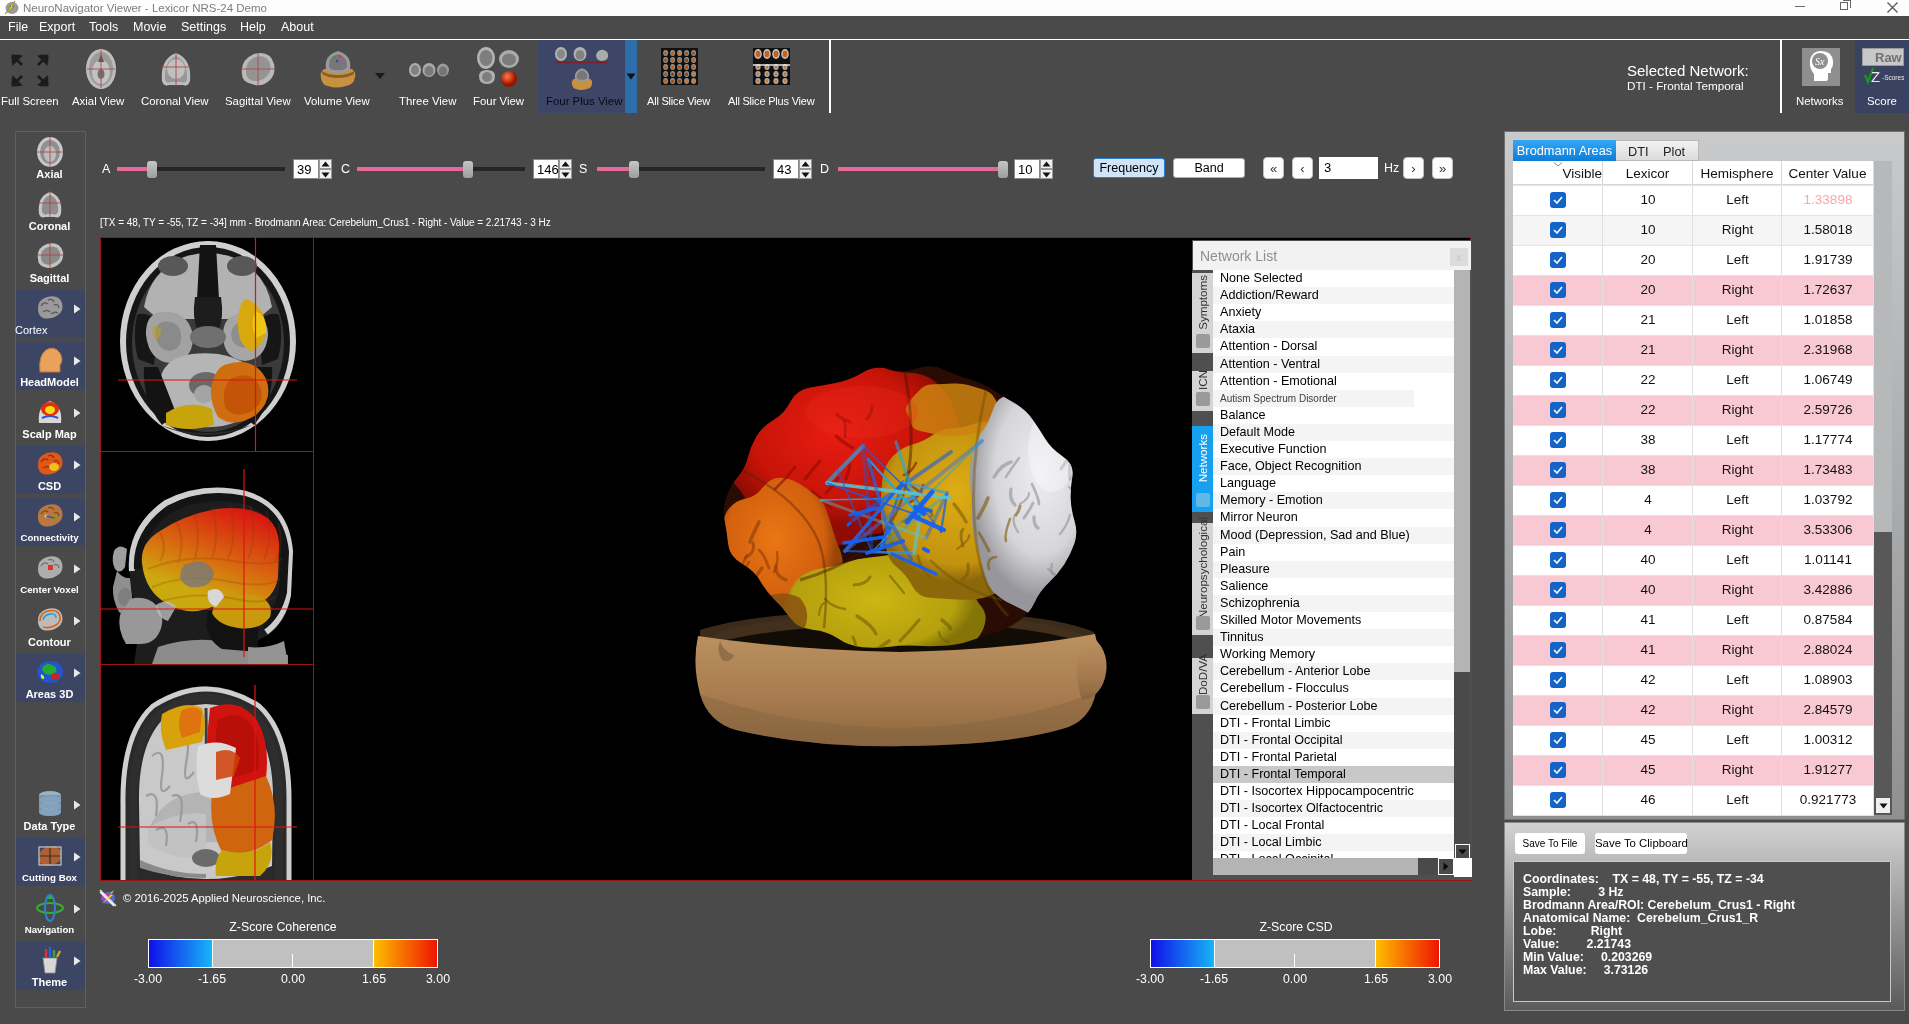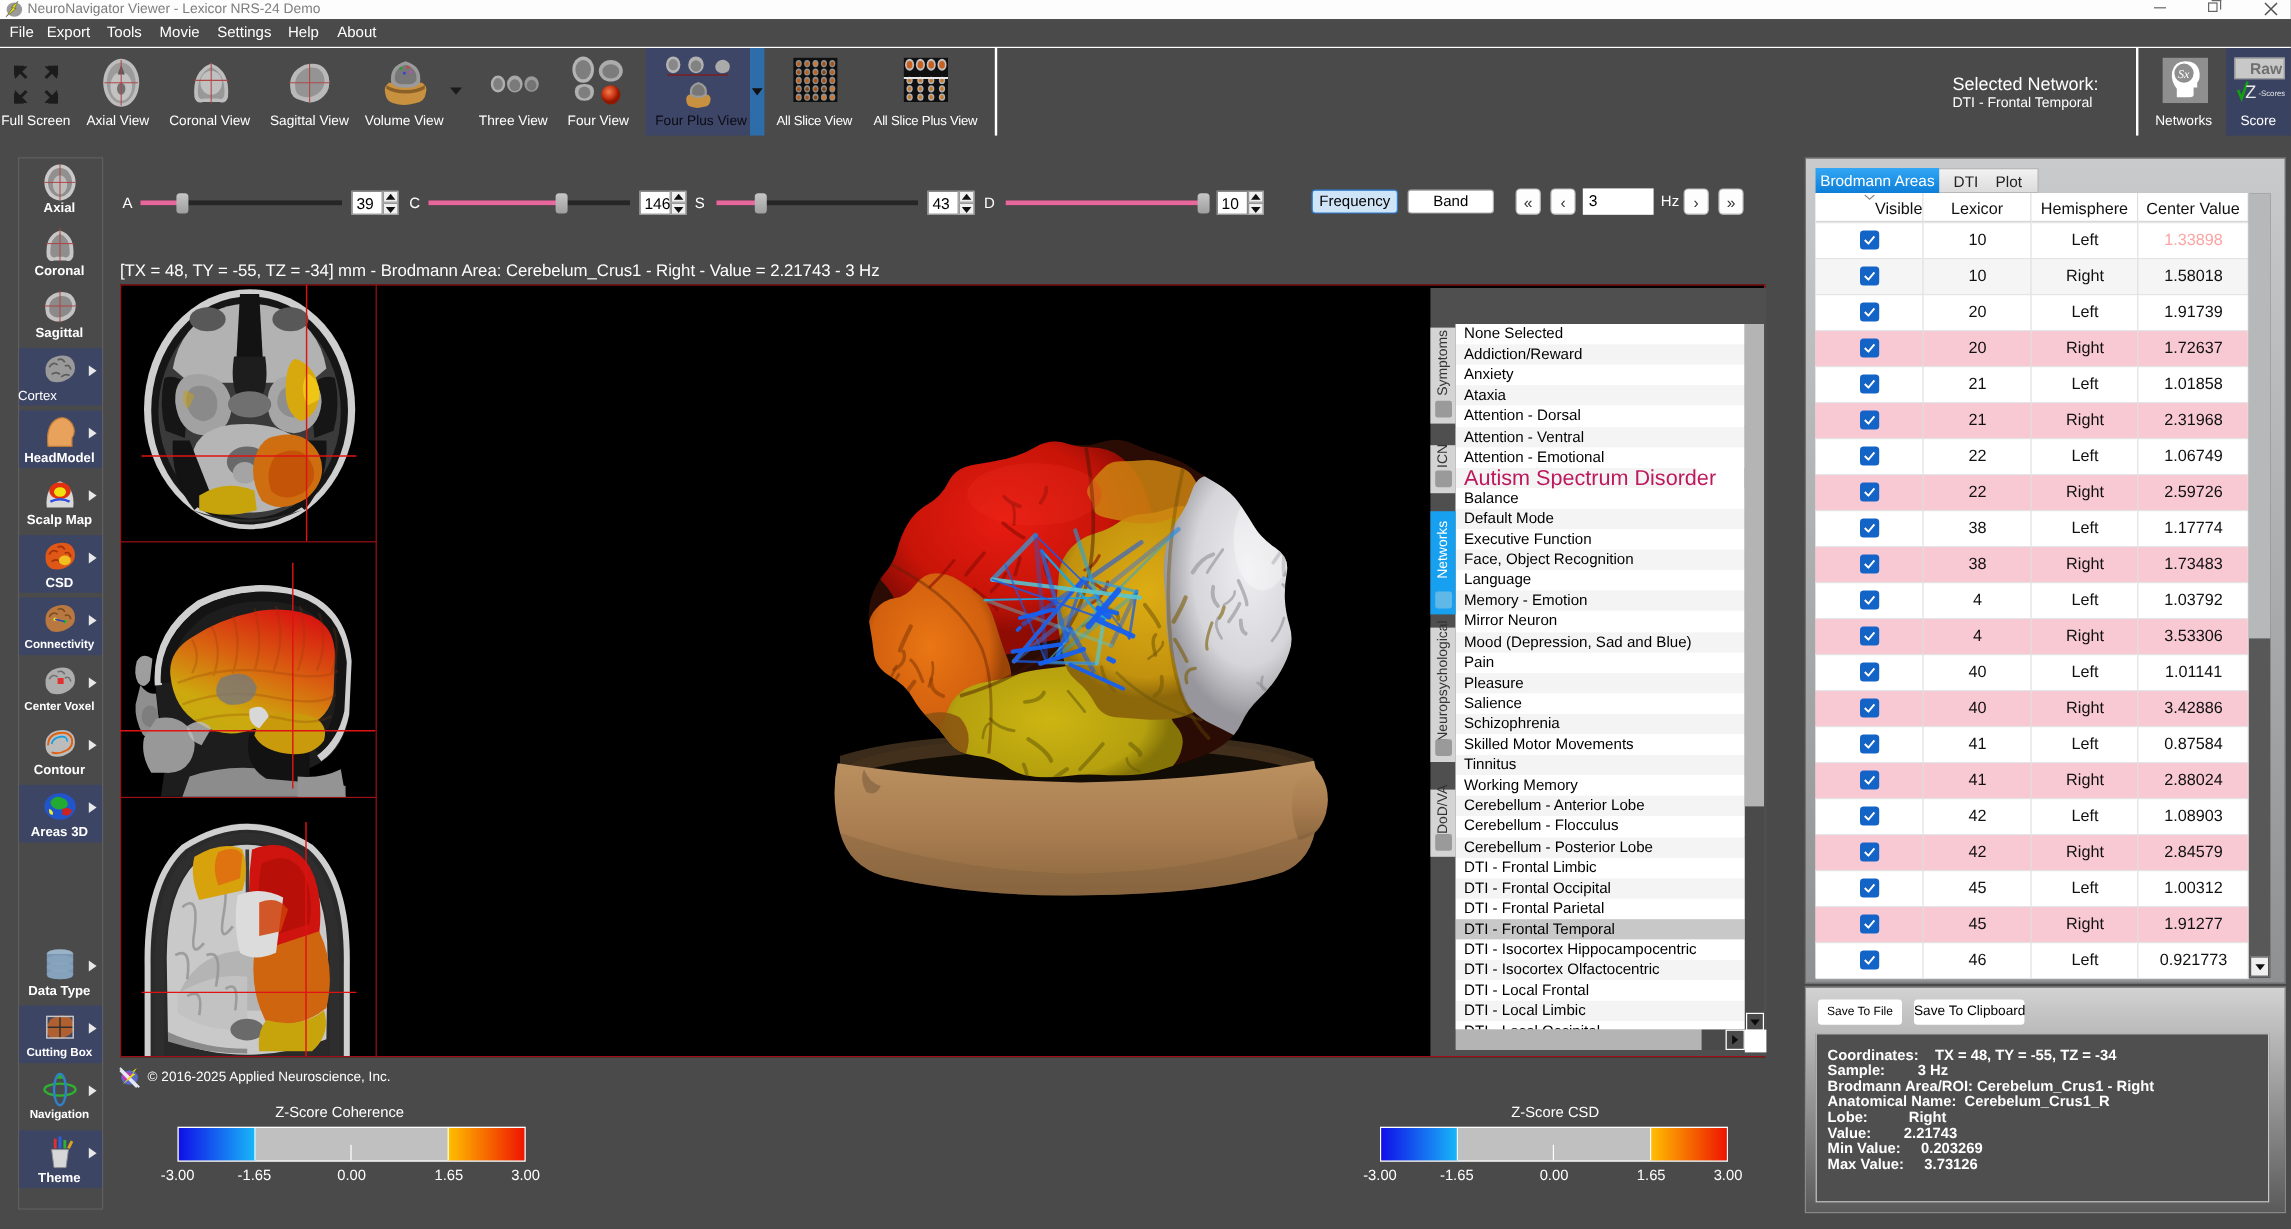--- a/index.html
+++ b/index.html
@@ -478,21 +478,21 @@
     <div class="abs" style="left:1093px;top:158px;width:72px;height:20px;background:#cfe4f7;border:1.5px solid #2a7cd4;border-radius:3px;text-align:center;font-size:12.5px;color:#000;line-height:18px">Frequency</div>
     <div class="abs" style="left:1173px;top:158px;width:72px;height:20px;background:#fff;border:1px solid #adadad;border-radius:3px;text-align:center;font-size:12.5px;color:#000;line-height:18px">Band</div>
     <div class="abs" style="left:1263px;top:157px;width:21px;height:22px;background:#fdfdfd;border:1px solid #c0c0c0;border-radius:4px;text-align:center;font-size:13px;color:#333;line-height:21px;font-family:'Liberation Sans'">«</div>
     <div class="abs" style="left:1292px;top:157px;width:21px;height:22px;background:#fdfdfd;border:1px solid #c0c0c0;border-radius:4px;text-align:center;font-size:13px;color:#333;line-height:21px;font-family:'Liberation Sans'">‹</div>
     <div class="abs" style="left:1319px;top:157px;width:59px;height:22px;background:#fff;font-size:13px;color:#000;padding-left:5px;line-height:21px">3</div>
     <span class="lbl" style="left:1384px;top:161px;font-size:12.5px">Hz</span>
     <div class="abs" style="left:1403px;top:157px;width:21px;height:22px;background:#fdfdfd;border:1px solid #c0c0c0;border-radius:4px;text-align:center;font-size:13px;color:#333;line-height:21px;font-family:'Liberation Sans'">›</div>
     <div class="abs" style="left:1432px;top:157px;width:21px;height:22px;background:#fdfdfd;border:1px solid #c0c0c0;border-radius:4px;text-align:center;font-size:13px;color:#333;line-height:21px;font-family:'Liberation Sans'">»</div>
   </div>
 
-<span class="lbl" style="left:100px;top:217px;font-size:14px;letter-spacing:-0.05px">[TX = 48, TY = -55, TZ = -34] mm - Brodmann Area: Cerebelum_Crus1 - Right - Value = 2.21743 - 3 Hz</span>
+<span class="lbl" style="left:100px;top:217px;font-size:10px;letter-spacing:-0.05px">[TX = 48, TY = -55, TZ = -34] mm - Brodmann Area: Cerebelum_Crus1 - Right - Value = 2.21743 - 3 Hz</span>
 
 <div class="abs" style="left:100px;top:237px;width:1371px;height:644px;background:#000;border:1px solid #9b1116"></div>
 <div class="abs" style="left:313px;top:237px;width:1px;height:644px;background:#9b1116"></div>
 <div class="abs" style="left:100px;top:451px;width:214px;height:1px;background:#9b1116"></div>
 <div class="abs" style="left:100px;top:664px;width:214px;height:1px;background:#9b1116"></div>
 
 <svg class="abs" style="left:100px;top:237px" width="213" height="643" viewBox="0 0 213 643">
  <defs>
   <linearGradient id="sagbr" x1="0.75" y1="0" x2="0.25" y2="1">
    <stop offset="0" stop-color="#d81510"></stop>
@@ -756,29 +756,33 @@
       <line x1="850" y1="523" x2="848" y2="525" stroke="#1560f2" stroke-width="3.1" opacity="0.95"></line>
       <line x1="907" y1="522" x2="932" y2="492" stroke="#1560f2" stroke-width="4.9" opacity="0.95"></line>
       <line x1="892" y1="554" x2="936" y2="574" stroke="#1560f2" stroke-width="3.2" opacity="0.95"></line>
     </g>
 <path d="M698 636 Q790 650 900 652 Q1010 650 1095 634 Q1102 660 1096 692 Q1090 722 1062 729 Q1006 745 906 746 Q812 748 736 730 Q708 722 700 694 Q692 664 698 636 Z" fill="url(#platg)"></path>
  <path d="M1094 638 Q1111 654 1105 678 Q1099 698 1082 700 Q1073 674 1079 654 Q1085 642 1094 638 Z" fill="url(#platg)"></path>
   <path d="M700 694 Q790 726 900 728 Q1010 726 1096 692 Q1090 722 1062 729 Q1006 745 906 746 Q812 748 736 730 Q708 722 700 694 Z" fill="#7e5e3c" opacity="0.35"></path>
  <path d="M720 641 Q724 652 734 655 Q730 664 722 660 Q716 650 720 641 Z" fill="#8a6845" opacity="0.8"></path>
 </svg>
 <div class="abs" style="left:1192px;top:240px;width:280px;height:640px;background:#4f4f4f">
+    <div class="abs" style="left:1px;top:1px;width:278px;height:29px;background:#f2f2f2">
+      <span class="abs" style="left:7px;top:7px;font-size:14px;color:#8e8e8e">Network List</span>
+      <div class="abs" style="left:257px;top:7px;width:18px;height:18px;background:#dcdcdc;color:#c8c8c8;font-size:11px;text-align:center;line-height:18px">x</div>
+    </div>
     <div class="abs" style="left:21px;top:30px;width:241px;height:588px;background:#fff;overflow:hidden">
       <div class="abs" style="left:0;top:0.0px;width:241px;height:17.10px;background:#ffffff;font-size:12.6px;color:#000;padding-left:7px;line-height:17.10px;white-space:nowrap">None Selected</div>
       <div class="abs" style="left:0;top:17.1px;width:241px;height:17.10px;background:#f4f4f4;font-size:12.6px;color:#000;padding-left:7px;line-height:17.10px;white-space:nowrap">Addiction/Reward</div>
       <div class="abs" style="left:0;top:34.2px;width:241px;height:17.10px;background:#ffffff;font-size:12.6px;color:#000;padding-left:7px;line-height:17.10px;white-space:nowrap">Anxiety</div>
       <div class="abs" style="left:0;top:51.3px;width:241px;height:17.10px;background:#f4f4f4;font-size:12.6px;color:#000;padding-left:7px;line-height:17.10px;white-space:nowrap">Ataxia</div>
       <div class="abs" style="left:0;top:68.4px;width:241px;height:17.10px;background:#ffffff;font-size:12.6px;color:#000;padding-left:7px;line-height:17.10px;white-space:nowrap">Attention - Dorsal</div>
       <div class="abs" style="left:0;top:85.5px;width:241px;height:17.10px;background:#f4f4f4;font-size:12.6px;color:#000;padding-left:7px;line-height:17.10px;white-space:nowrap">Attention - Ventral</div>
       <div class="abs" style="left:0;top:102.6px;width:241px;height:17.10px;background:#ffffff;font-size:12.6px;color:#000;padding-left:7px;line-height:17.10px;white-space:nowrap">Attention - Emotional</div>
-      <div class="abs" style="left:0;top:119.7px;width:201px;height:17.10px;background:#f4f4f4;font-size:18px;color:#be185d;padding-left:7px;line-height:17.10px;white-space:nowrap">Autism Spectrum Disorder</div>
+      <div class="abs" style="left:0;top:119.7px;width:201px;height:17.10px;background:#f4f4f4;font-size:10px;color:#404040;padding-left:7px;line-height:17.10px;white-space:nowrap">Autism Spectrum Disorder</div>
       <div class="abs" style="left:0;top:136.8px;width:241px;height:17.10px;background:#ffffff;font-size:12.6px;color:#000;padding-left:7px;line-height:17.10px;white-space:nowrap">Balance</div>
       <div class="abs" style="left:0;top:153.9px;width:241px;height:17.10px;background:#f4f4f4;font-size:12.6px;color:#000;padding-left:7px;line-height:17.10px;white-space:nowrap">Default Mode</div>
       <div class="abs" style="left:0;top:171.0px;width:241px;height:17.10px;background:#ffffff;font-size:12.6px;color:#000;padding-left:7px;line-height:17.10px;white-space:nowrap">Executive Function</div>
       <div class="abs" style="left:0;top:188.1px;width:241px;height:17.10px;background:#f4f4f4;font-size:12.6px;color:#000;padding-left:7px;line-height:17.10px;white-space:nowrap">Face, Object Recognition</div>
       <div class="abs" style="left:0;top:205.2px;width:241px;height:17.10px;background:#ffffff;font-size:12.6px;color:#000;padding-left:7px;line-height:17.10px;white-space:nowrap">Language</div>
       <div class="abs" style="left:0;top:222.3px;width:241px;height:17.10px;background:#f4f4f4;font-size:12.6px;color:#000;padding-left:7px;line-height:17.10px;white-space:nowrap">Memory - Emotion</div>
       <div class="abs" style="left:0;top:239.4px;width:241px;height:17.10px;background:#ffffff;font-size:12.6px;color:#000;padding-left:7px;line-height:17.10px;white-space:nowrap">Mirror Neuron</div>
       <div class="abs" style="left:0;top:256.5px;width:241px;height:17.10px;background:#f4f4f4;font-size:12.6px;color:#000;padding-left:7px;line-height:17.10px;white-space:nowrap">Mood (Depression, Sad and Blue)</div>
       <div class="abs" style="left:0;top:273.6px;width:241px;height:17.10px;background:#ffffff;font-size:12.6px;color:#000;padding-left:7px;line-height:17.10px;white-space:nowrap">Pain</div>
       <div class="abs" style="left:0;top:290.7px;width:241px;height:17.10px;background:#f4f4f4;font-size:12.6px;color:#000;padding-left:7px;line-height:17.10px;white-space:nowrap">Pleasure</div>

